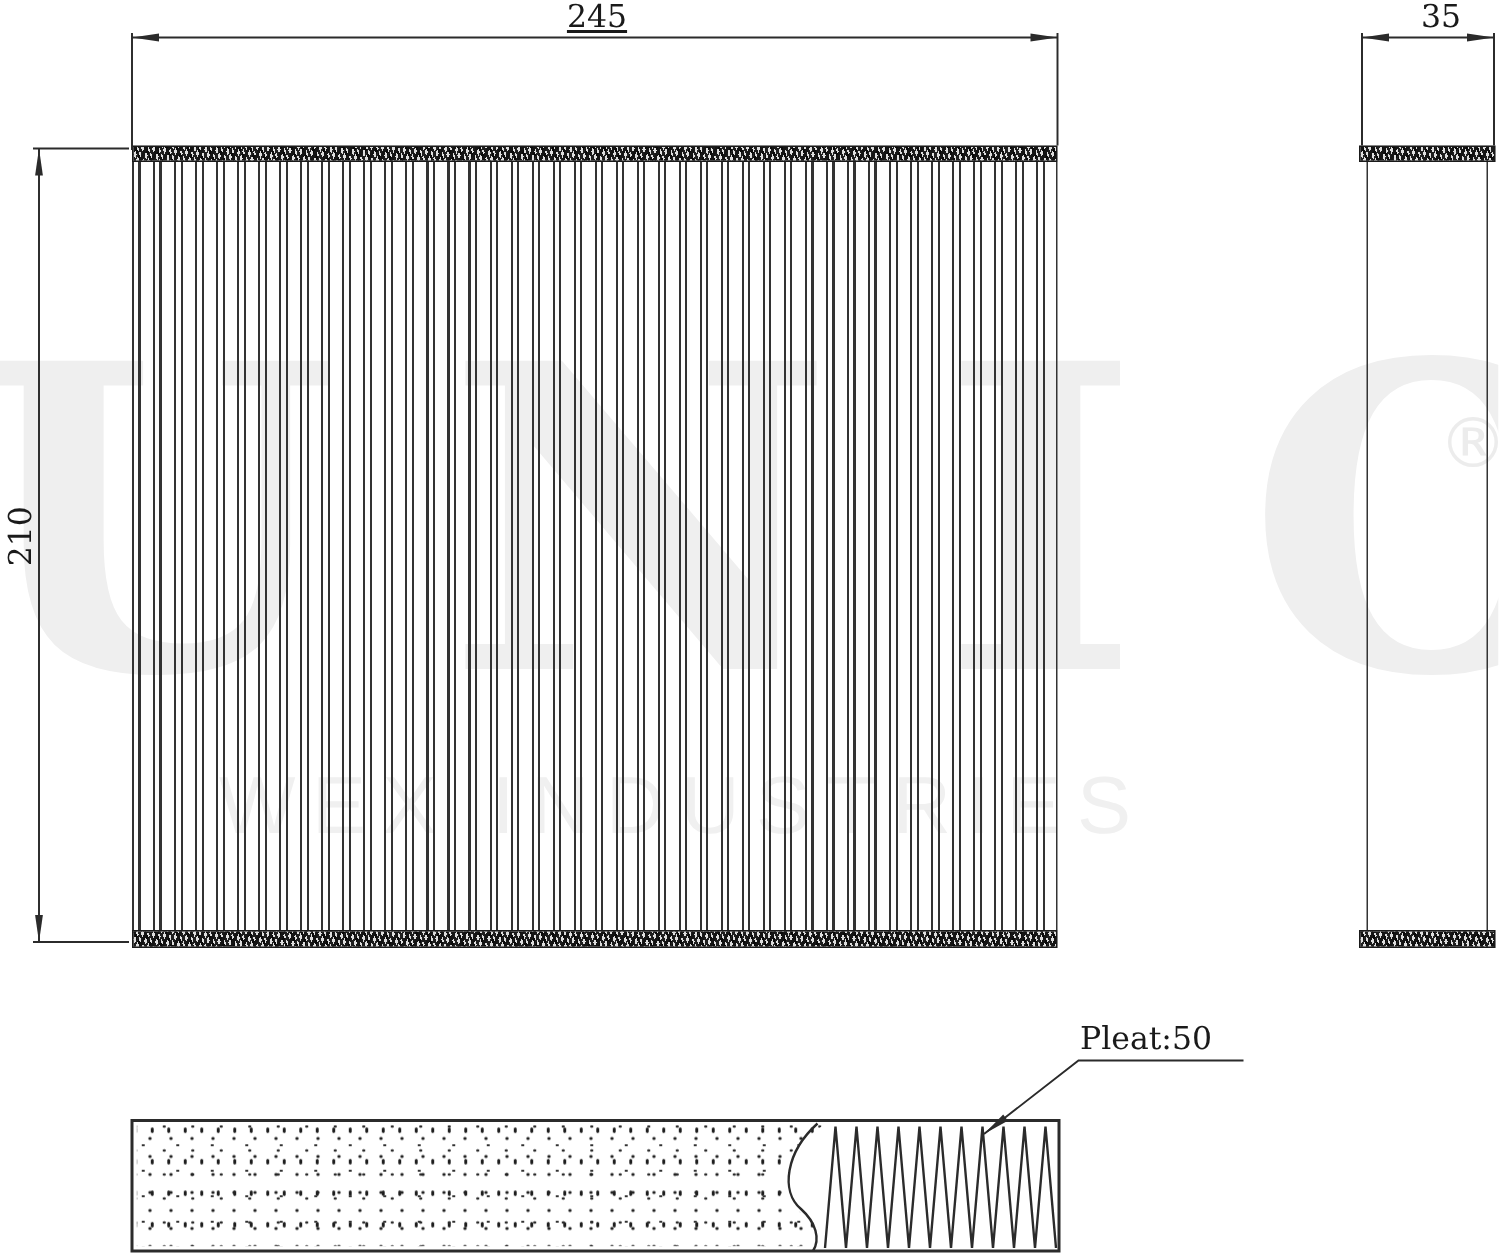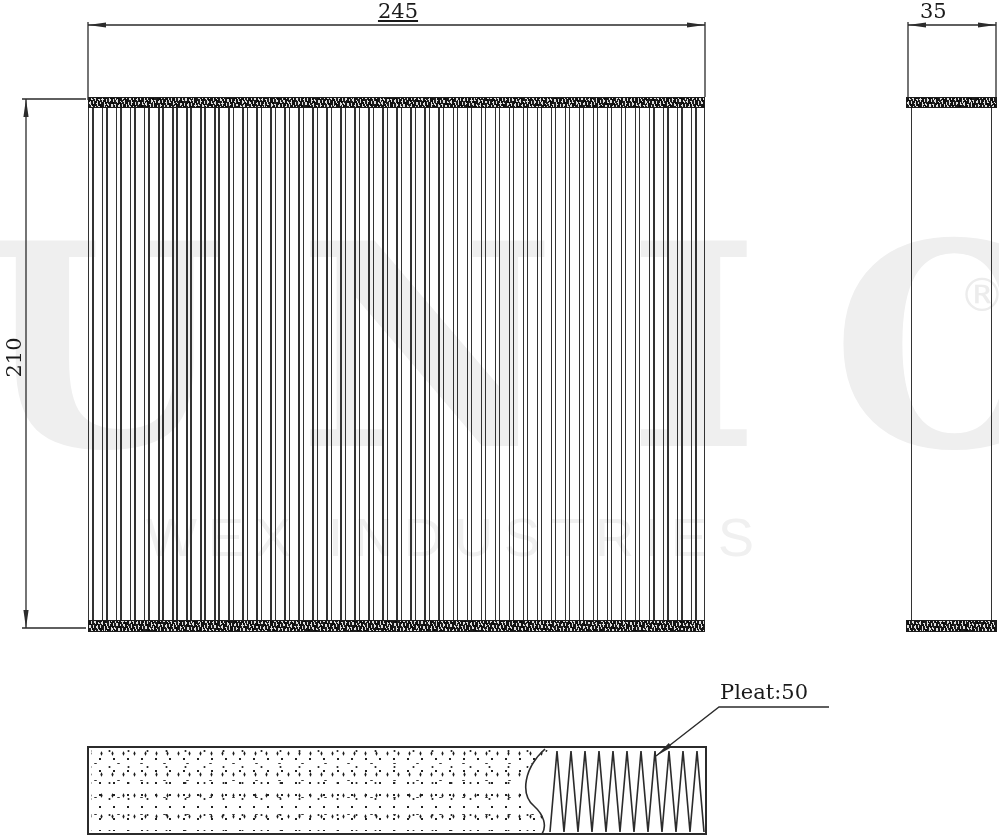--- a/index.html
+++ b/index.html
@@ -66,21 +66,21 @@
   .linework{position:absolute;left:0;top:0;z-index:2;}
   .linework .ln{stroke:#2b2b2b;stroke-width:1.3;fill:none;}
   .linework .ah{fill:#2b2b2b;stroke:none;}
   .linework .zz{stroke:#2b2b2b;stroke-width:1.6;fill:none;}
   
   .dim-label{
     position:absolute;z-index:3;color:#1a1a1a;font-family:"DejaVu Serif",serif;
     font-size:21px;line-height:1;white-space:nowrap;
   }
   .lbl-245{left:368px;top:1px;width:60px;text-align:center;text-decoration:underline;}
-  .lbl-35{left:920px;top:1px;width:54px;text-align:left;}
+  .lbl-35{left:920px;top:1px;width:54px;text-align:right;}
   .lbl-210{left:-11px;top:347px;width:50px;text-align:center;transform:rotate(-90deg);}
   .lbl-pleat{left:720px;top:682px;text-align:center;}
 </style>
 </head>
 <body>
 
 <div class="canvas">
 
   <div class="wm-brand">UNIO</div>
   <div class="wm-reg">®</div>

